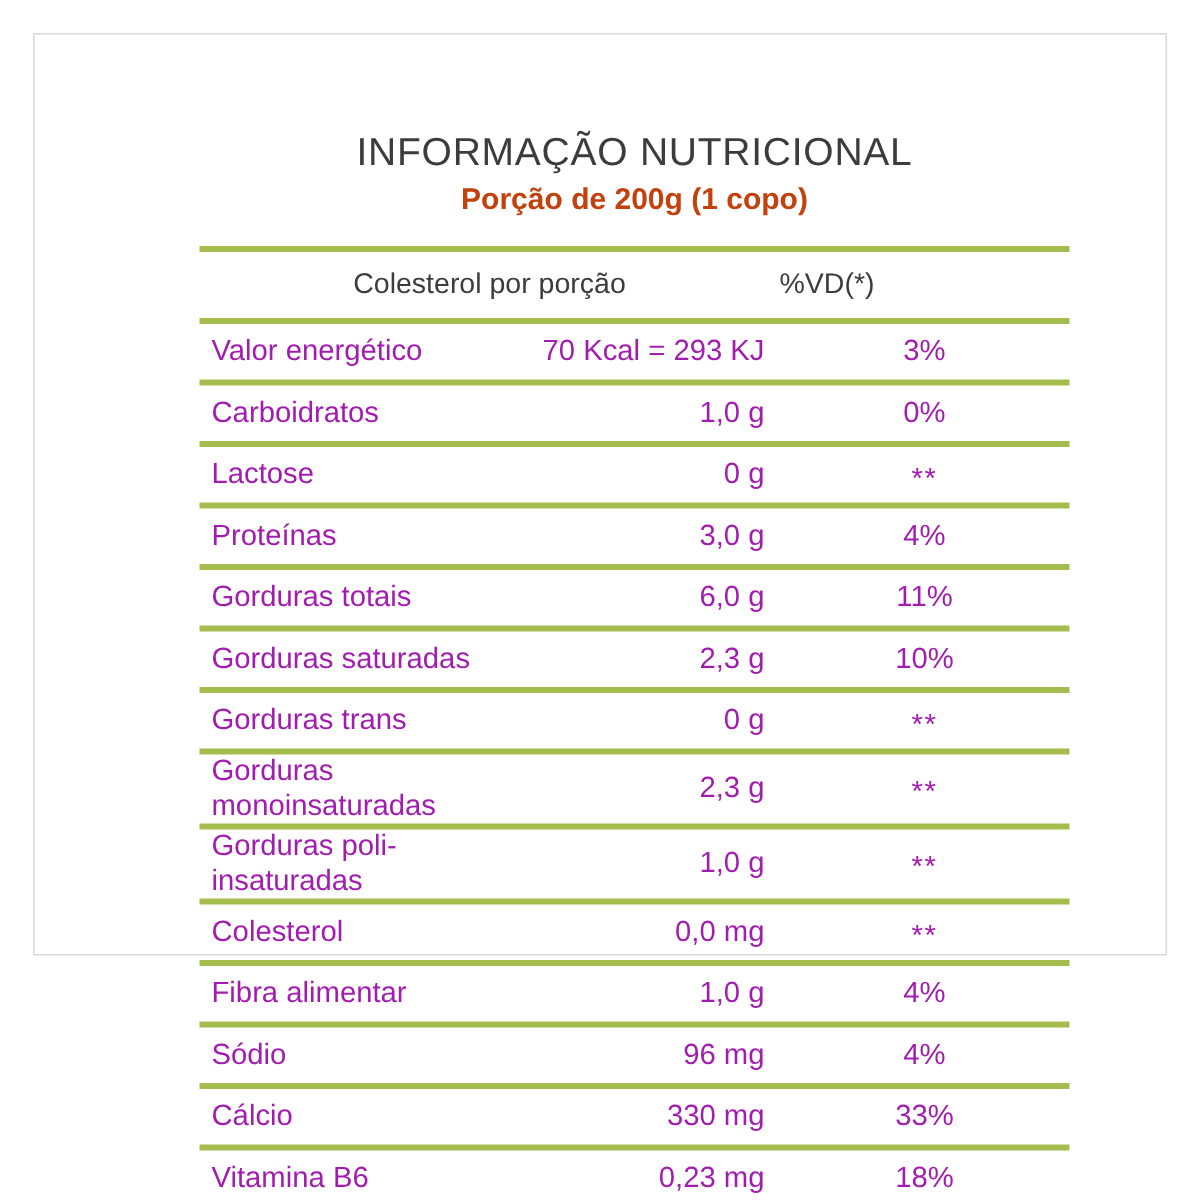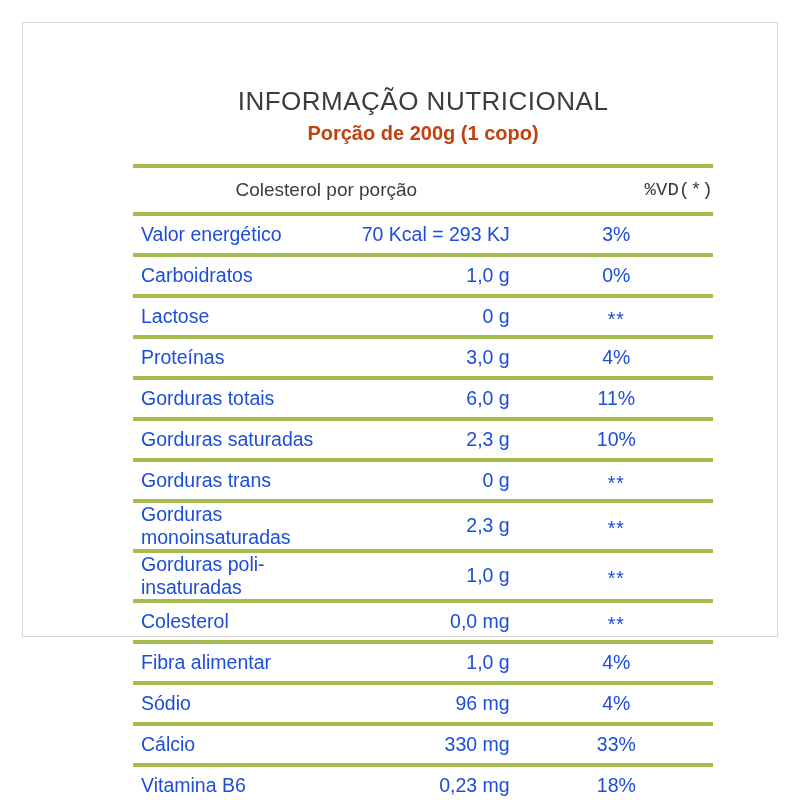--- a/index.html
+++ b/index.html
@@ -71,27 +71,26 @@
   }
   .rule-row td {
     padding: 0;
   }
   .hdr td {
     height: 44px;
     font-size: 19px;
     color: #3c3c3c;
   }
   .hdr .c-vd {
-    text-align: right;
-    font-family: Liberation Mono, monospace;
+    text-align: left;
   }
   .row td {
     height: 37px;
     font-size: 19.5px;
-    color: #1d4ed8;
+    color: #a21caf;
   }
   .c-name {
     width: 300px;
     text-align: left;
     padding-left: 8px !important;
   }
   .c-value {
     width: 170px;
     text-align: right;
     padding-right: 10px !important;

